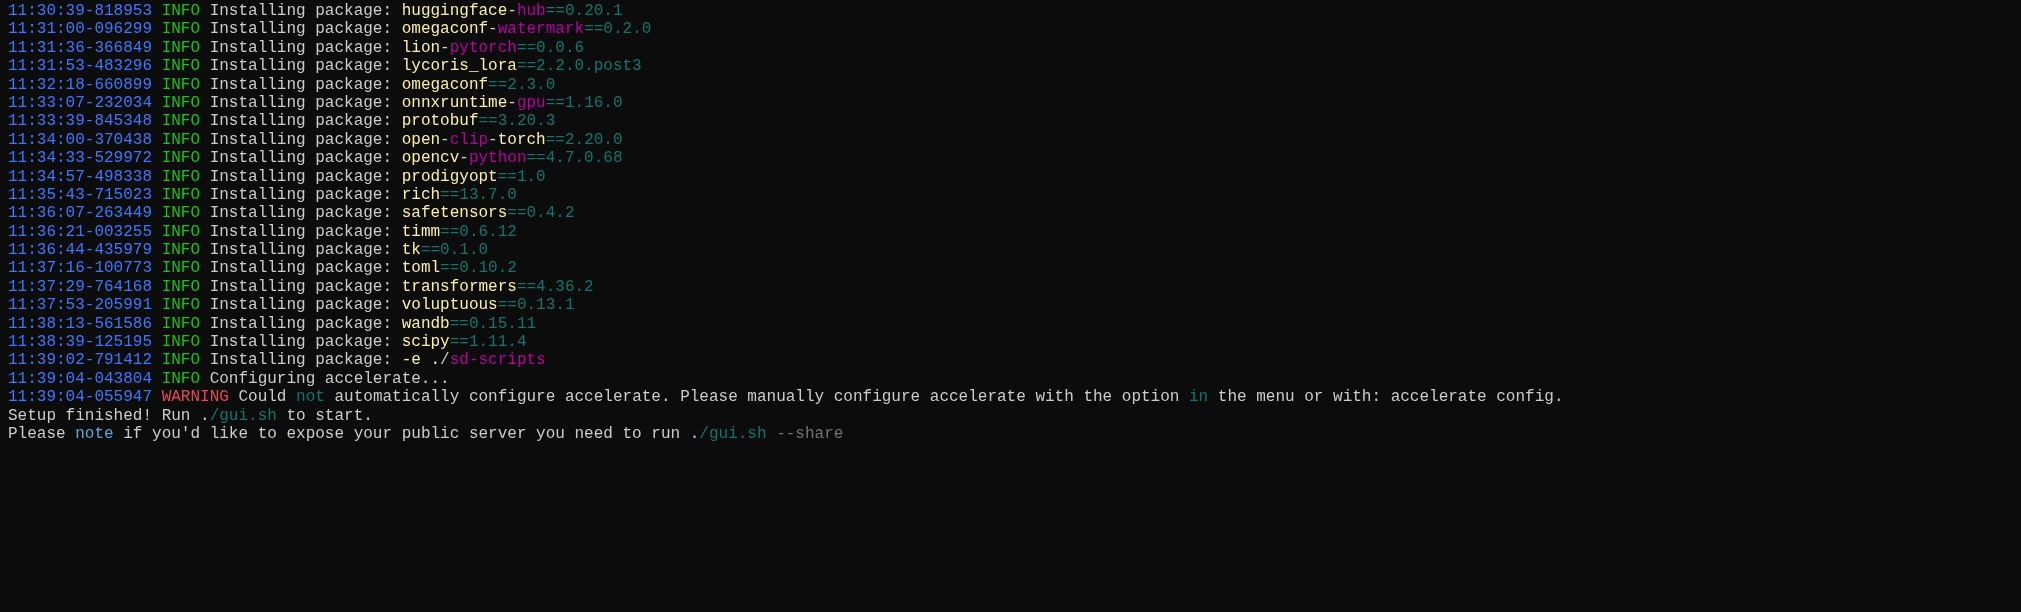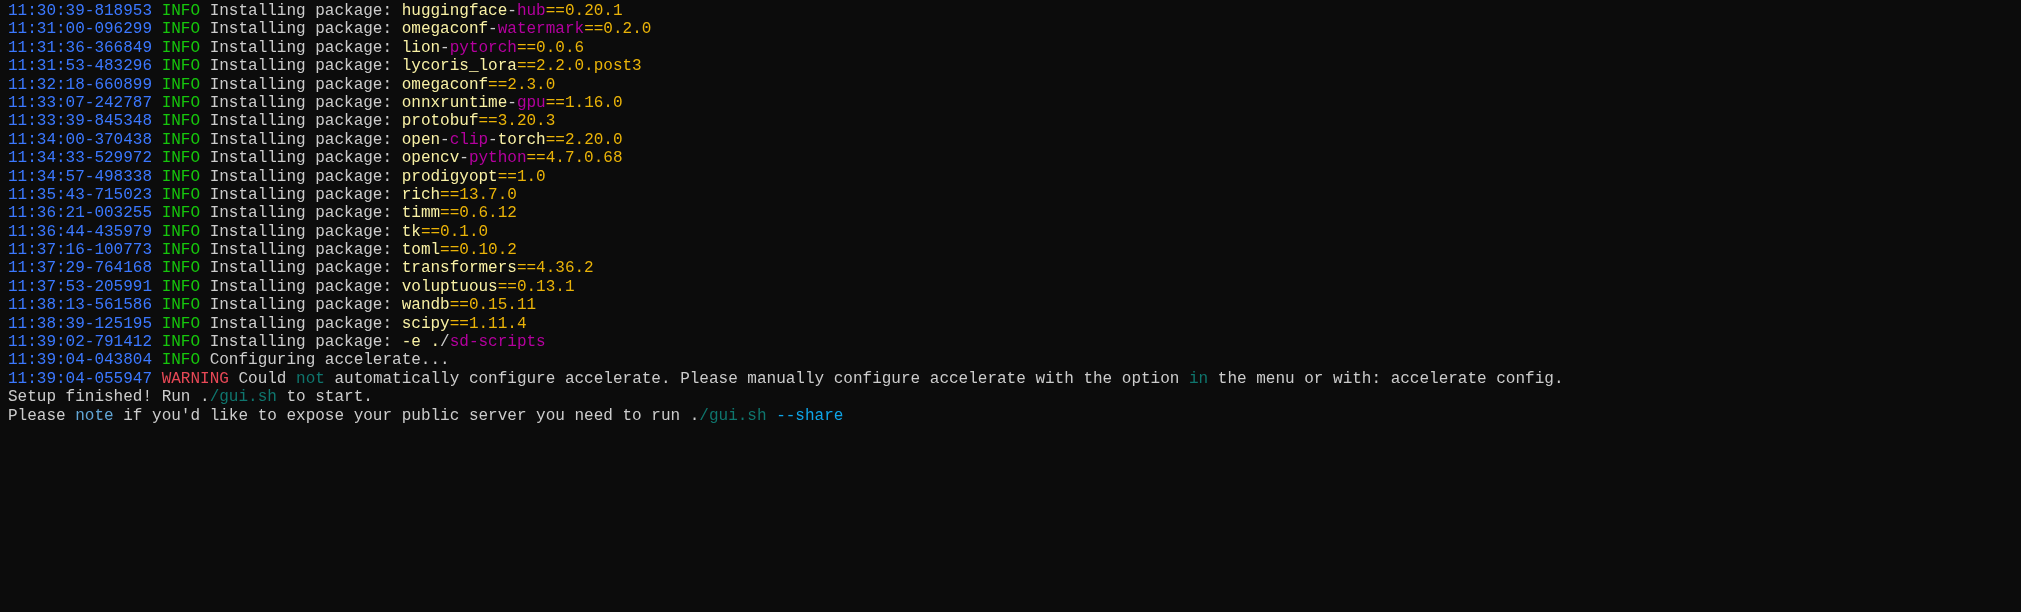--- a/index.html
+++ b/index.html
@@ -13,41 +13,42 @@
       white-space: nowrap;
       overflow: hidden;
     }
     .line { display: block; }
     .ts { color: #3b78ff; }
     .info { color: #16c60c; }
     .warning { color: #e74856; }
     .prefix { color: #cccccc; }
     .pkg-yellow { color: #f9f1a5; }
     .pkg-magenta { color: #b4009e; }
-    .version { color: #eab308; }
+    .version { color: #0f766e; }
     .white { color: #cccccc; }
     .special { color: #0f766e; }
     .note { color: #61a6d6; }
-    .share { color: #0ea5e9; }
+    .share { color: #737373; }
   </style>
 </head>
 <body>
 
 <div id="terminal">
     <div class="line"><span class="ts">11:30:39-818953 </span><span class="info">INFO</span><span class="prefix">    Installing package: </span><span class="pkg-yellow">huggingface</span><span class="white">-</span><span class="pkg-magenta">hub</span><span class="version">==0.20.1</span></div>
     <div class="line"><span class="ts">11:31:00-096299 </span><span class="info">INFO</span><span class="prefix">    Installing package: </span><span class="pkg-yellow">omegaconf</span><span class="white">-</span><span class="pkg-magenta">watermark</span><span class="version">==0.2.0</span></div>
     <div class="line"><span class="ts">11:31:36-366849 </span><span class="info">INFO</span><span class="prefix">    Installing package: </span><span class="pkg-yellow">lion</span><span class="white">-</span><span class="pkg-magenta">pytorch</span><span class="version">==0.0.6</span></div>
     <div class="line"><span class="ts">11:31:53-483296 </span><span class="info">INFO</span><span class="prefix">    Installing package: </span><span class="pkg-yellow">lycoris_lora</span><span class="version">==2.2.0.post3</span></div>
     <div class="line"><span class="ts">11:32:18-660899 </span><span class="info">INFO</span><span class="prefix">    Installing package: </span><span class="pkg-yellow">omegaconf</span><span class="version">==2.3.0</span></div>
-    <div class="line"><span class="ts">11:33:07-242787 </span><span class="info">INFO</span><span class="prefix">    Installing package: </span><span class="pkg-yellow">onnxruntime</span><span class="white">-</span><span class="pkg-magenta">gpu</span><span class="version">==1.16.0</span></div>
+    <div class="line"><span class="ts">11:33:07-232034 </span><span class="info">INFO</span><span class="prefix">    Installing package: </span><span class="pkg-yellow">onnxruntime</span><span class="white">-</span><span class="pkg-magenta">gpu</span><span class="version">==1.16.0</span></div>
     <div class="line"><span class="ts">11:33:39-845348 </span><span class="info">INFO</span><span class="prefix">    Installing package: </span><span class="pkg-yellow">protobuf</span><span class="version">==3.20.3</span></div>
     <div class="line"><span class="ts">11:34:00-370438 </span><span class="info">INFO</span><span class="prefix">    Installing package: </span><span class="pkg-yellow">open</span><span class="white">-</span><span class="pkg-magenta">clip</span><span class="white">-</span><span class="pkg-yellow">torch</span><span class="version">==2.20.0</span></div>
     <div class="line"><span class="ts">11:34:33-529972 </span><span class="info">INFO</span><span class="prefix">    Installing package: </span><span class="pkg-yellow">opencv</span><span class="white">-</span><span class="pkg-magenta">python</span><span class="version">==4.7.0.68</span></div>
     <div class="line"><span class="ts">11:34:57-498338 </span><span class="info">INFO</span><span class="prefix">    Installing package: </span><span class="pkg-yellow">prodigyopt</span><span class="version">==1.0</span></div>
     <div class="line"><span class="ts">11:35:43-715023 </span><span class="info">INFO</span><span class="prefix">    Installing package: </span><span class="pkg-yellow">rich</span><span class="version">==13.7.0</span></div>
+    <div class="line"><span class="ts">11:36:07-263449 </span><span class="info">INFO</span><span class="prefix">    Installing package: </span><span class="pkg-yellow">safetensors</span><span class="version">==0.4.2</span></div>
     <div class="line"><span class="ts">11:36:21-003255 </span><span class="info">INFO</span><span class="prefix">    Installing package: </span><span class="pkg-yellow">timm</span><span class="version">==0.6.12</span></div>
     <div class="line"><span class="ts">11:36:44-435979 </span><span class="info">INFO</span><span class="prefix">    Installing package: </span><span class="pkg-yellow">tk</span><span class="version">==0.1.0</span></div>
     <div class="line"><span class="ts">11:37:16-100773 </span><span class="info">INFO</span><span class="prefix">    Installing package: </span><span class="pkg-yellow">toml</span><span class="version">==0.10.2</span></div>
     <div class="line"><span class="ts">11:37:29-764168 </span><span class="info">INFO</span><span class="prefix">    Installing package: </span><span class="pkg-yellow">transformers</span><span class="version">==4.36.2</span></div>
     <div class="line"><span class="ts">11:37:53-205991 </span><span class="info">INFO</span><span class="prefix">    Installing package: </span><span class="pkg-yellow">voluptuous</span><span class="version">==0.13.1</span></div>
     <div class="line"><span class="ts">11:38:13-561586 </span><span class="info">INFO</span><span class="prefix">    Installing package: </span><span class="pkg-yellow">wandb</span><span class="version">==0.15.11</span></div>
     <div class="line"><span class="ts">11:38:39-125195 </span><span class="info">INFO</span><span class="prefix">    Installing package: </span><span class="pkg-yellow">scipy</span><span class="version">==1.11.4</span></div>
     <div class="line"><span class="ts">11:39:02-791412 </span><span class="info">INFO</span><span class="prefix">    Installing package: </span><span class="pkg-yellow">-e .</span><span class="white">/</span><span class="pkg-magenta">sd-scripts</span></div>
     <div class="line"><span class="ts">11:39:04-043804 </span><span class="info">INFO</span><span class="prefix">    Configuring accelerate...</span></div>
     <div class="line"><span class="ts">11:39:04-055947 </span><span class="warning">WARNING</span><span class="white">  Could </span><span class="special">not</span><span class="white"> automatically configure accelerate. Please manually configure accelerate with the option </span><span class="special">in</span><span class="white"> the menu or with: accelerate config.</span></div>

